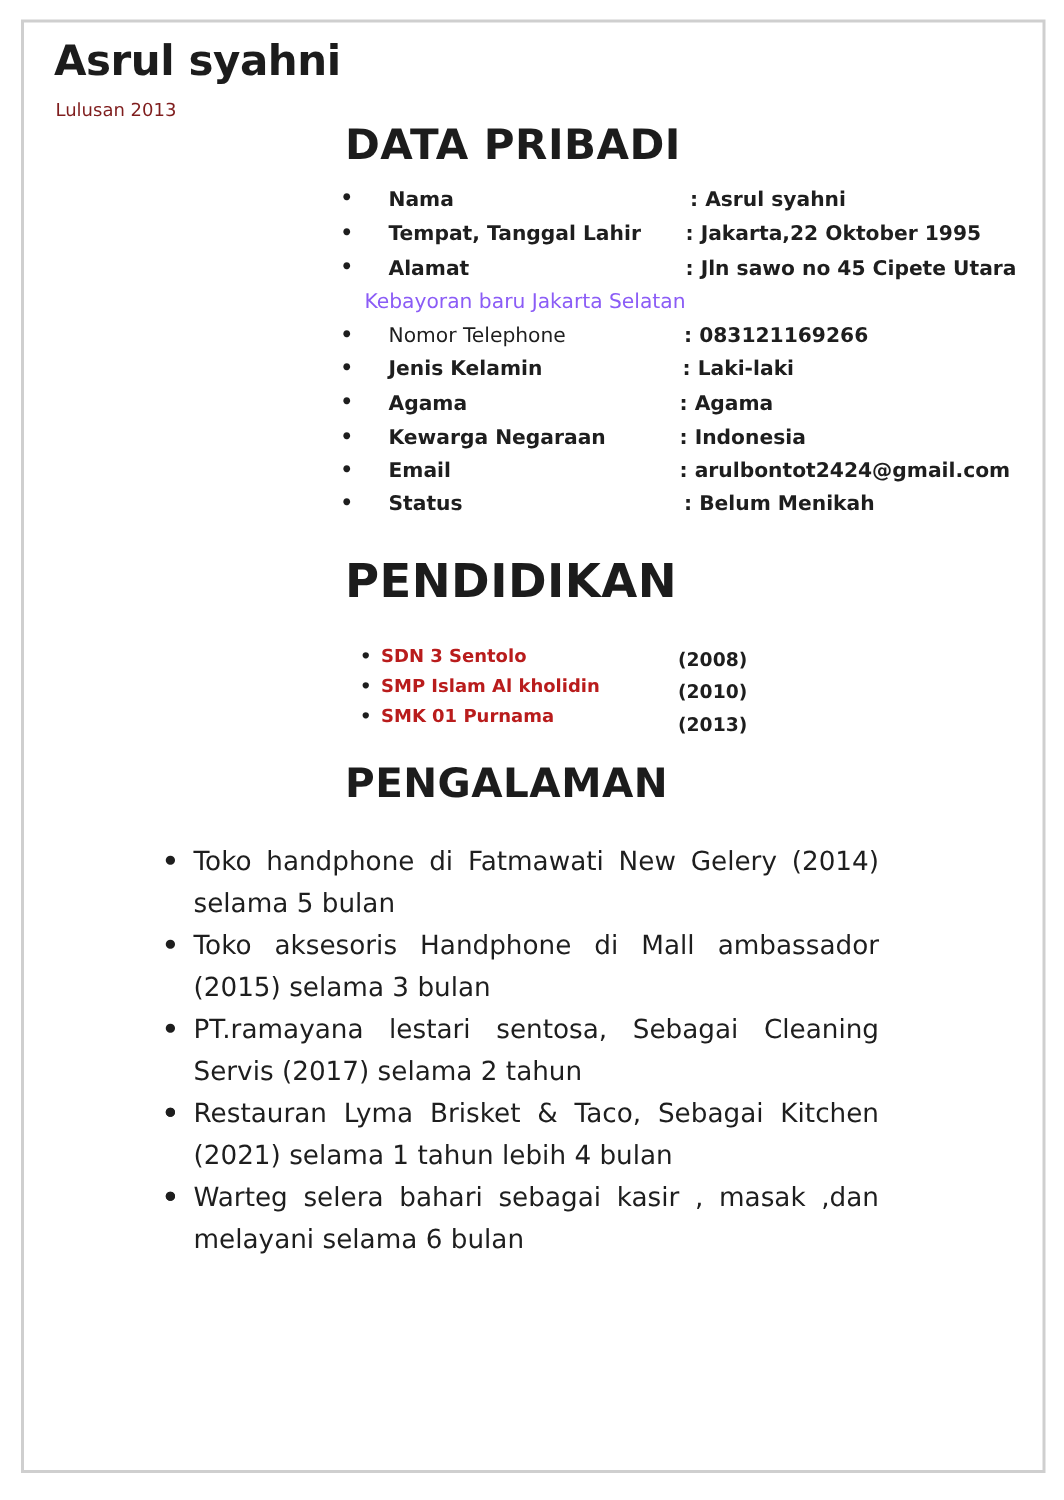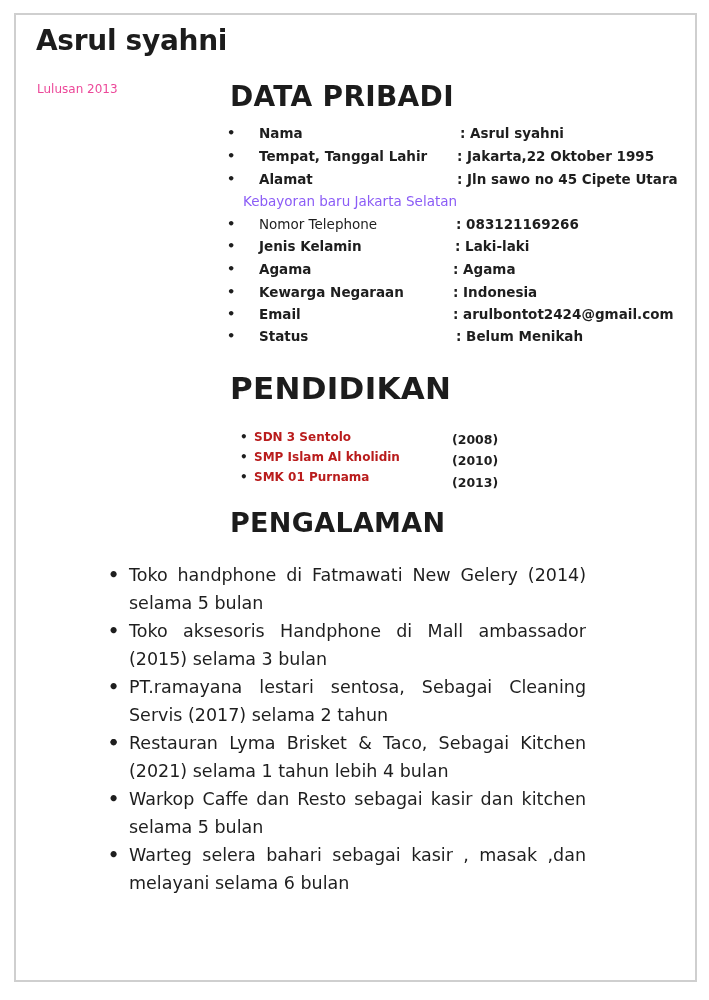--- a/index.html
+++ b/index.html
@@ -30,23 +30,23 @@
       top: 24px;
       font-size: 28px;
       font-weight: bold;
       letter-spacing: -0.3px;
       color: #1c1c1c;
       white-space: nowrap;
     }
     .grad {
       position: absolute;
       left: 37px;
-      top: 82px;
+      top: 66px;
       font-size: 12px;
-      color: #ec4899;
+      color: #7f1d1d;
       white-space: nowrap;
       text-align: center;
     }
     .section-title {
       position: absolute;
       font-weight: bold;
       color: #1c1c1c;
       white-space: nowrap;
       letter-spacing: 0.3px;
     }
@@ -202,19 +202,18 @@
   </li>
   <li class="exp-item">
     <span class="dot">•</span>
   </li>
   <li class="exp-item">
     <span class="dot">•</span>
     <span>Restauran Lyma Brisket &amp; Taco, Sebagai Kitchen (2021) selama 1 tahun lebih 4 bulan</span>
   </li>
   <li class="exp-item">
     <span class="dot">•</span>
-    <span>Warkop Caffe dan Resto sebagai kasir dan kitchen selama 5 bulan</span>
   </li>
   <li class="exp-item">
     <span class="dot">•</span>
     <span>Warteg selera bahari sebagai kasir , masak ,dan melayani selama 6 bulan</span>
   </li>
 </ul>
 
 </body></html>

